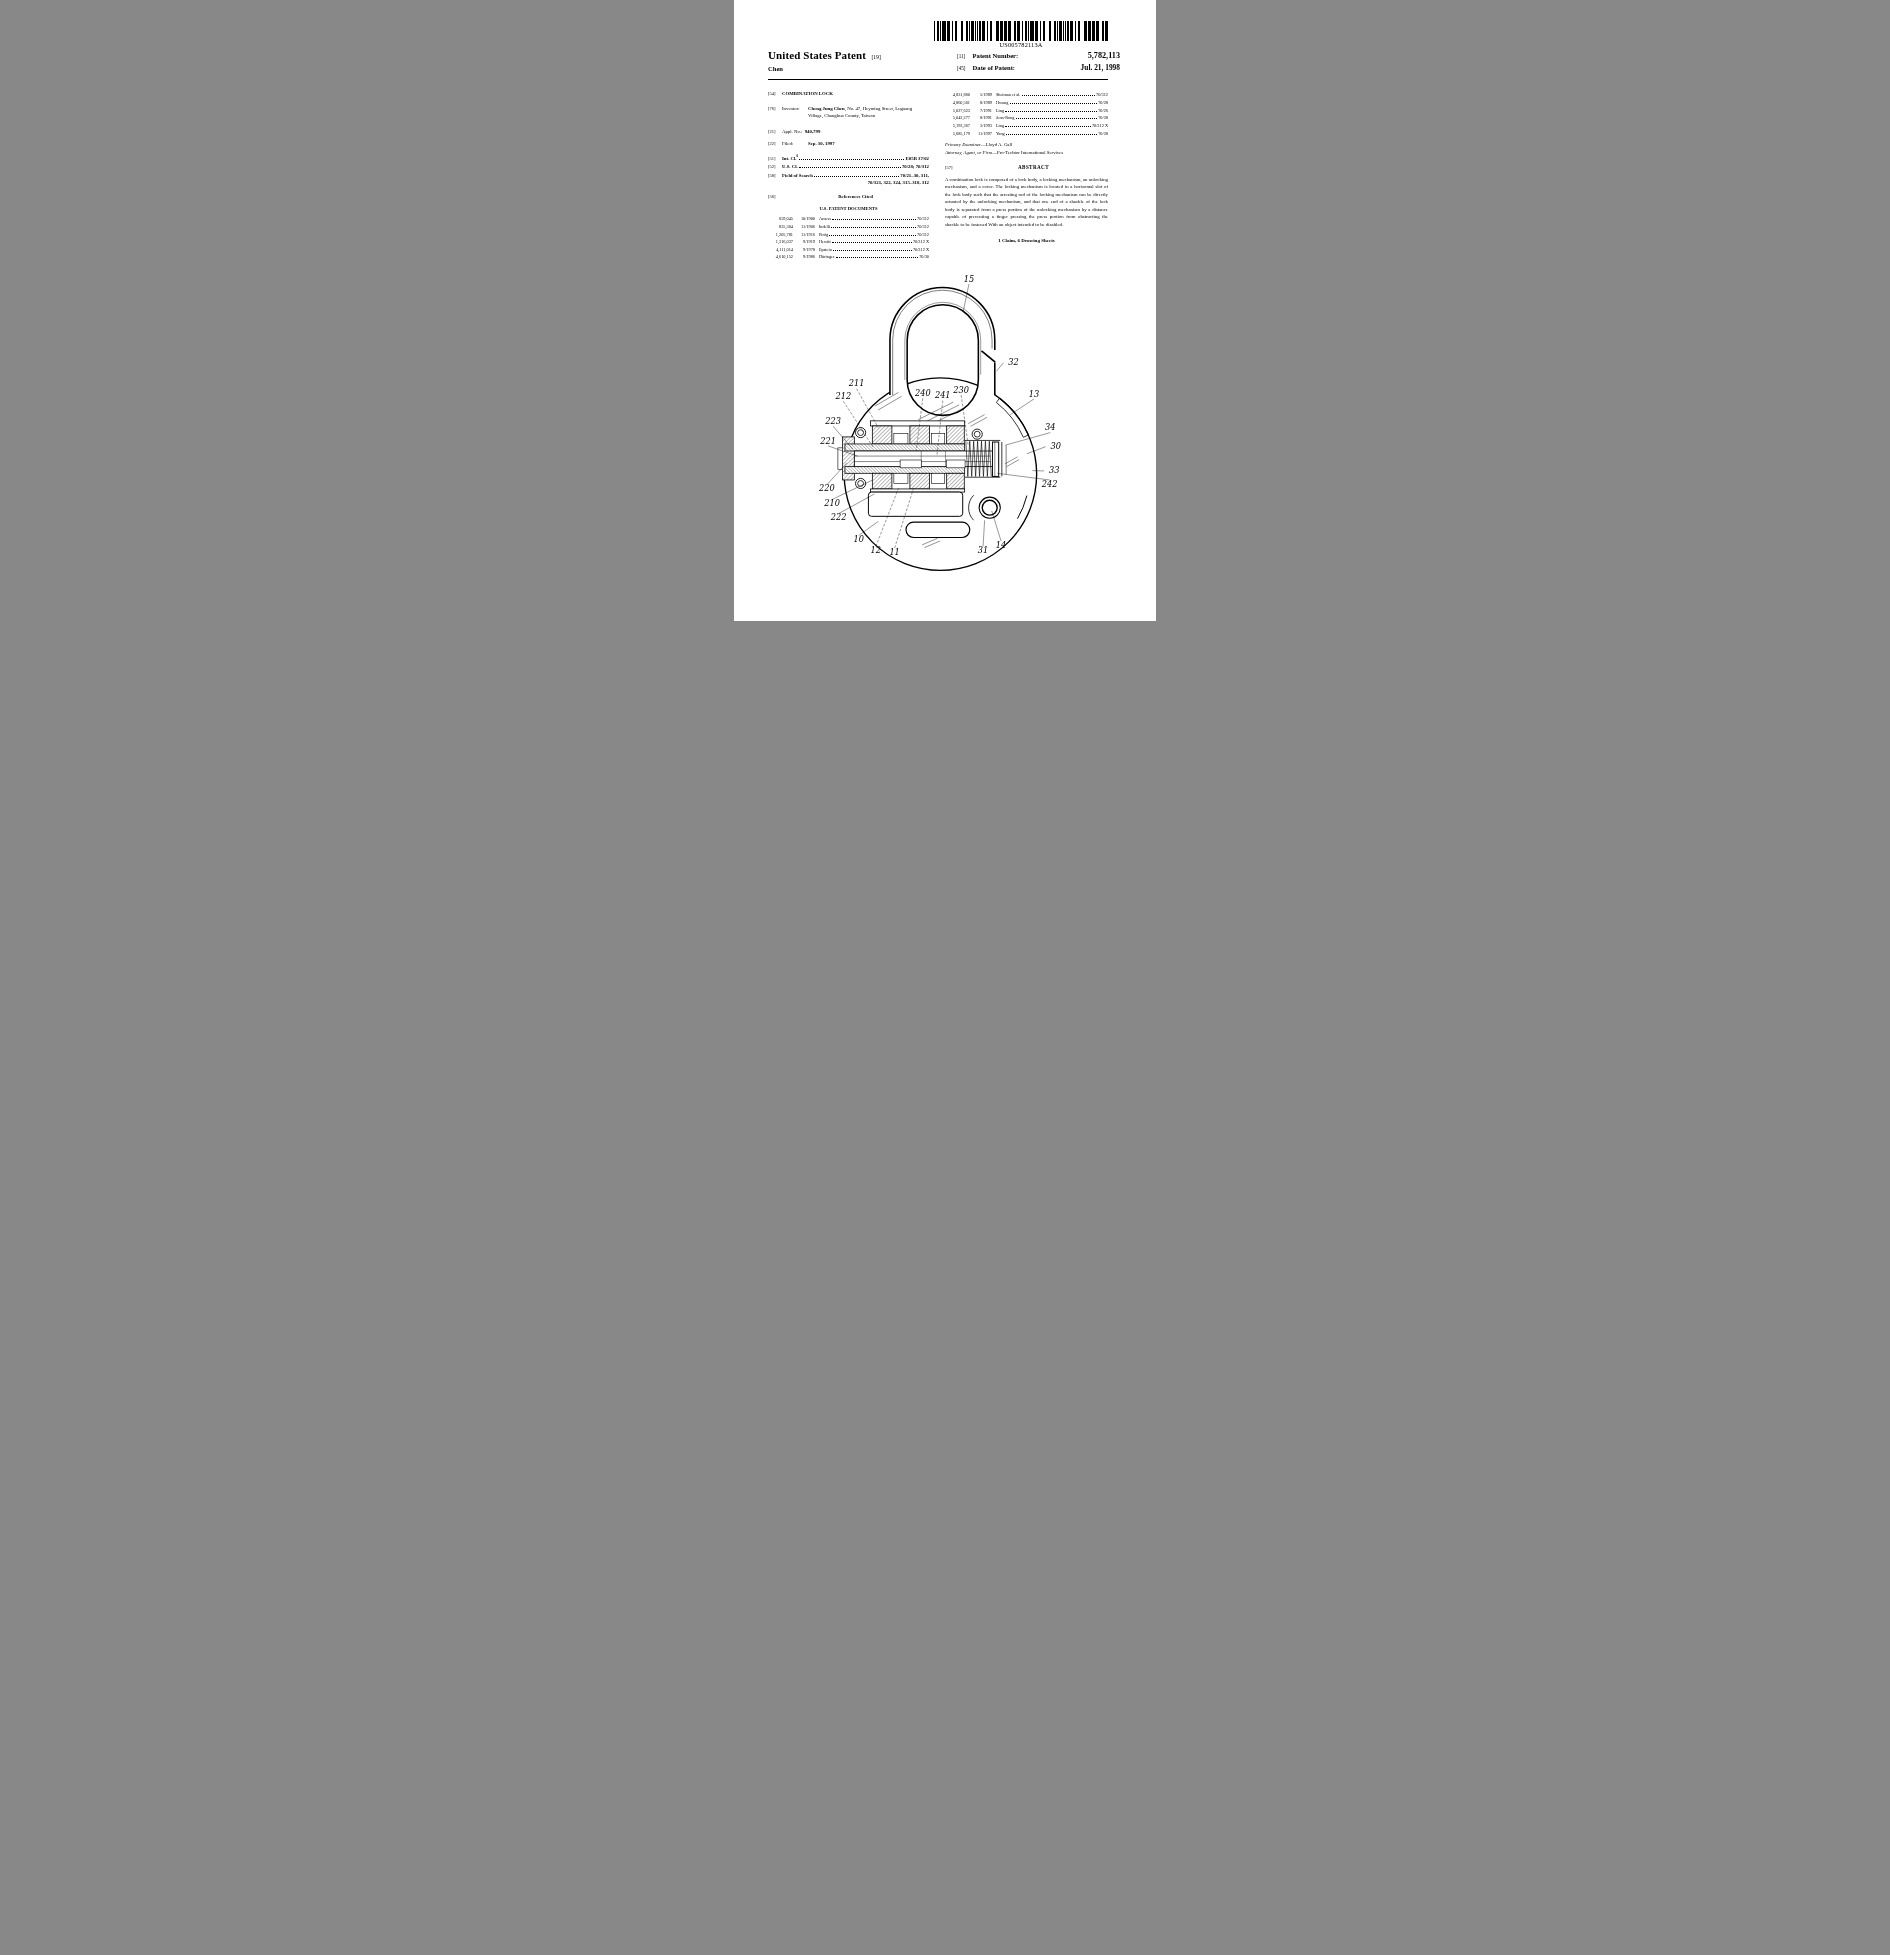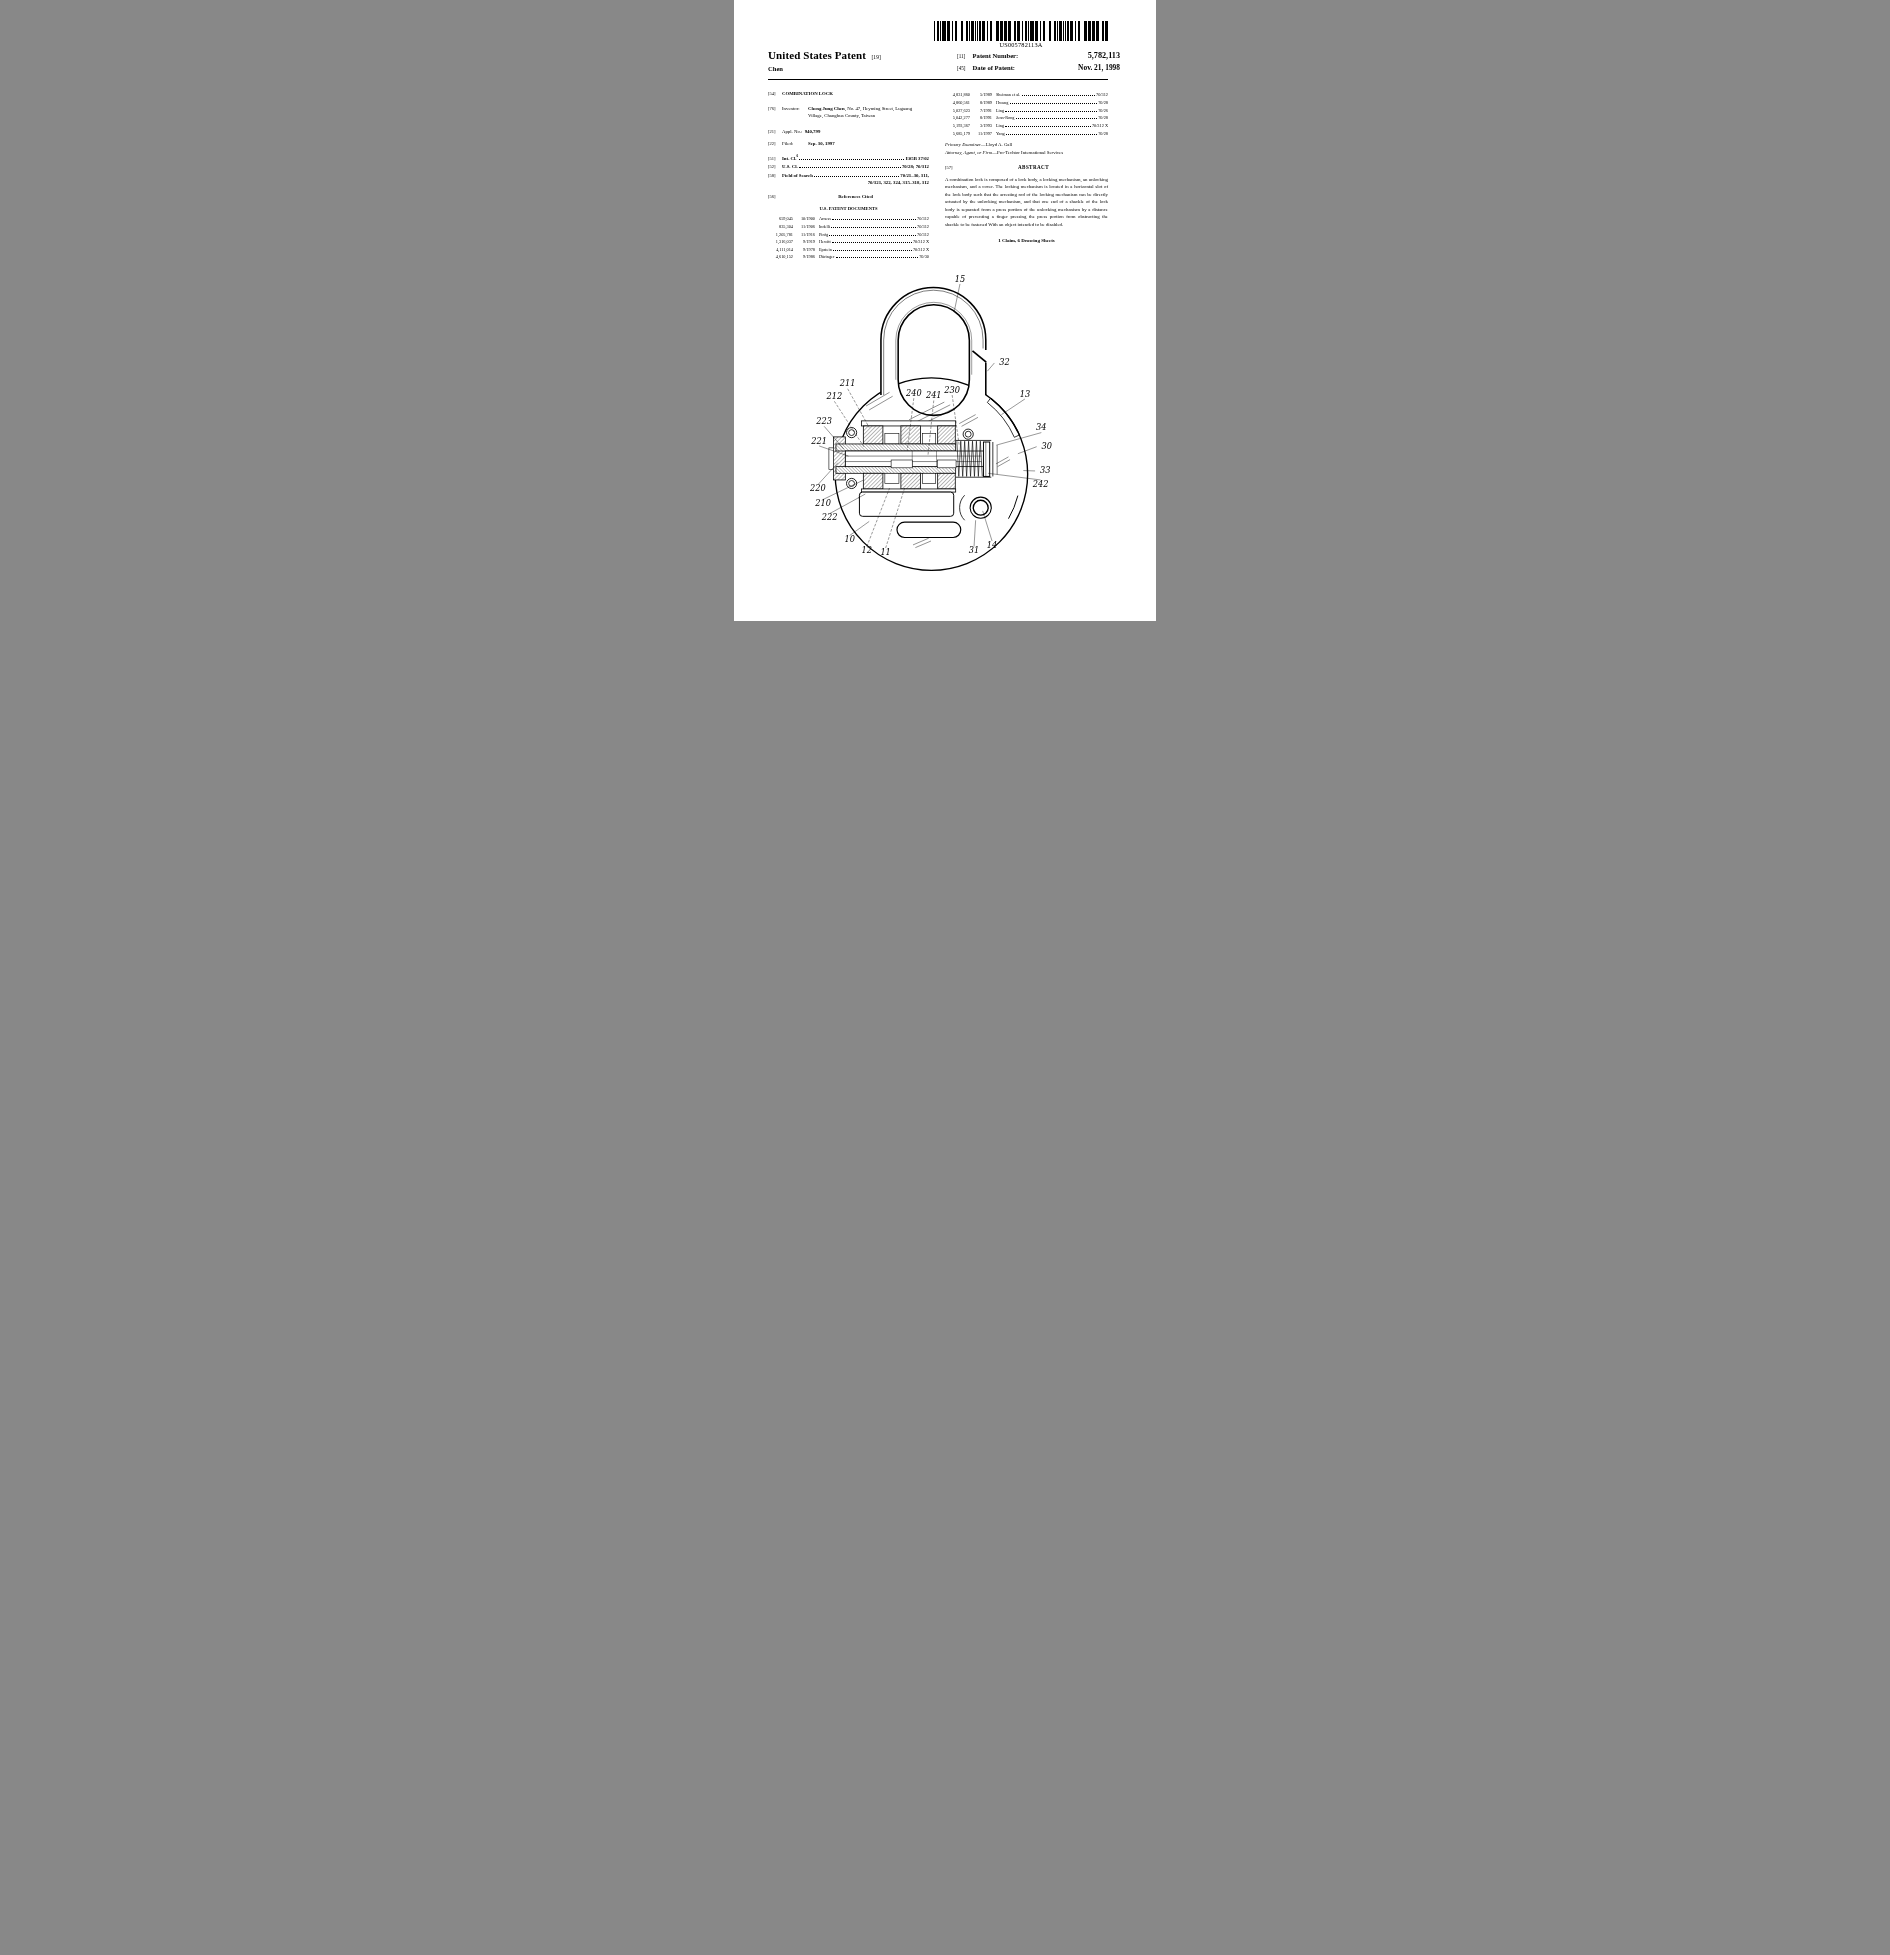--- a/index.html
+++ b/index.html
@@ -44,21 +44,21 @@
   .rname{margin-left:3.9px;white-space:nowrap;}
   .rcls{white-space:nowrap;}
   
   .exam{margin-top:5.1px;}
   .ital{font-style:italic;}
   .abs-head{display:flex;margin-top:7.8px;align-items:baseline;}
   .abs-title{flex:1;text-align:center;font-weight:bold;font-size:5.1px;letter-spacing:0.4px;}
   .abs-text{margin-top:4.7px;text-align:justify;font-size:4.8px;line-height:1.56;}
   .claims{margin-top:10.2px;text-align:center;font-weight:bold;font-size:5px;}
   
-  .figwrap{position:absolute;left:46px;top:271px;width:313px;height:315px;}
+  .figwrap{position:absolute;left:55px;top:271px;width:313px;height:315px;}
   .fig-label{font:italic 21px "DejaVu Serif",serif;text-anchor:middle;fill:#000;}
   .leader{stroke:#111;stroke-width:1.1;fill:none;}
   .dashed{stroke-dasharray:7 4;}
   .ln{stroke:#000;fill:none;}
   .white{fill:#fff;}
 </style>
 </head>
 <body>
 
 <div class="page">
@@ -72,21 +72,21 @@
   </div>
   <div class="mast-right">
     <div class="mr-row">
       <span class="mr-bk">[11]</span>
       <span class="mr-lbl">Patent Number:</span>
       <span class="mr-val">5,782,113</span>
     </div>
     <div class="mr-row">
       <span class="mr-bk">[45]</span>
       <span class="mr-lbl">Date of Patent:</span>
-      <span class="mr-val date">Nov. 21, 1998</span>
+      <span class="mr-val date">Jul. 21, 1998</span>
     </div>
   </div>
   <div class="rule"></div>
 
   <div class="col col-left">
     <div class="row" style="margin-top:2.3px">
       <span class="bk">[54]</span>
       <span class="b">COMBINATION LOCK</span>
     </div>
     <div class="row" style="margin-top:8.6px">

